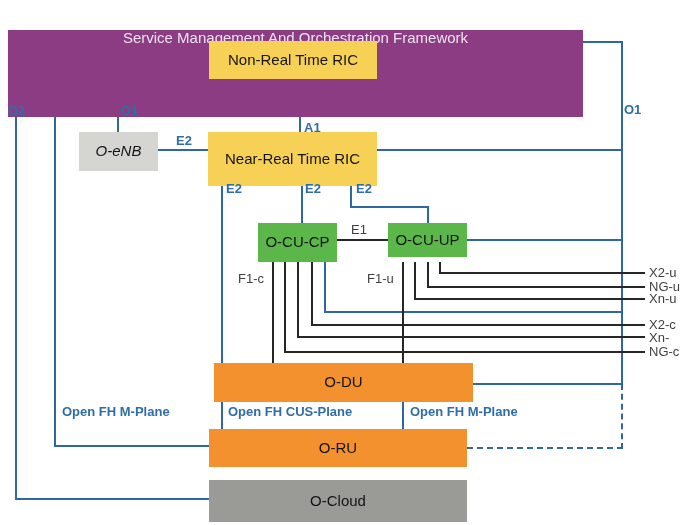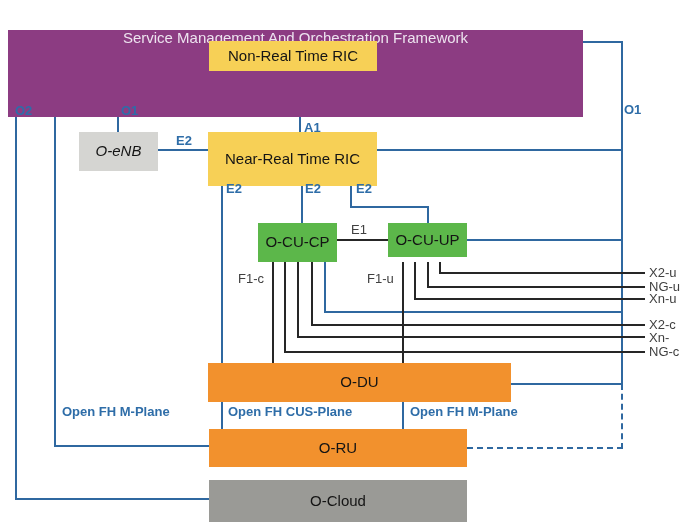--- a/index.html
+++ b/index.html
@@ -79,46 +79,46 @@
   <div class="ln k" style="left:311px;top:262px;width:2px;height:64px"></div>
   <div class="ln k" style="left:311px;top:324px;width:334px;height:2px"></div>
   <div class="ln k" style="left:297px;top:262px;width:2px;height:76px"></div>
   <div class="ln k" style="left:297px;top:336px;width:348px;height:2px"></div>
   <div class="ln k" style="left:284px;top:262px;width:2px;height:91px"></div>
   <div class="ln k" style="left:284px;top:351px;width:361px;height:2px"></div>
 
   <div class="node smo" style="left:8px;top:6px;width:575px;height:87px">
     <span>Service Management And Orchestration Framework</span>
   </div>
-  <div class="node yellow" style="left:209px;top:41px;width:168px;height:30px">
+  <div class="node yellow" style="left:209px;top:41px;width:168px;height:38px">
     <span>Non-Real Time RIC</span>
   </div>
   <div class="node grayL" style="left:79px;top:132px;width:79px;height:39px">
     <span>O-eNB</span>
   </div>
   <div class="node yellow" style="left:208px;top:132px;width:169px;height:54px">
     <span>Near-Real Time RIC</span>
   </div>
   <div class="node green" style="left:258px;top:223px;width:79px;height:39px">
     <span>O-CU-CP</span>
   </div>
   <div class="node green" style="left:388px;top:223px;width:79px;height:34px">
     <span>O-CU-UP</span>
   </div>
-  <div class="node orange" style="left:208px;top:363px;width:303px;height:39px">
+  <div class="node orange" style="left:214px;top:363px;width:259px;height:39px">
     <span>O-DU</span>
   </div>
   <div class="node orange" style="left:209px;top:429px;width:258px;height:38px">
     <span>O-RU</span>
   </div>
   <div class="node grayD" style="left:209px;top:480px;width:258px;height:42px">
     <span>O-Cloud</span>
   </div>
 
-  <div class="lbl blue" style="left:15px;top:104px">O2</div>
+  <div class="lbl blue" style="left:8px;top:104px">O2</div>
   <div class="lbl blue" style="left:121px;top:104px">O1</div>
   <div class="lbl blue" style="left:304px;top:121px">A1</div>
   <div class="lbl blue" style="left:624px;top:103px">O1</div>
   <div class="lbl blue" style="left:176px;top:134px">E2</div>
   <div class="lbl blue" style="left:226px;top:182px">E2</div>
   <div class="lbl blue" style="left:305px;top:182px">E2</div>
   <div class="lbl blue" style="left:356px;top:182px">E2</div>
   <div class="lbl blue" style="left:62px;top:405px">Open FH M-Plane</div>
   <div class="lbl blue" style="left:228px;top:405px">Open FH CUS-Plane</div>
   <div class="lbl blue" style="left:410px;top:405px">Open FH M-Plane</div>

